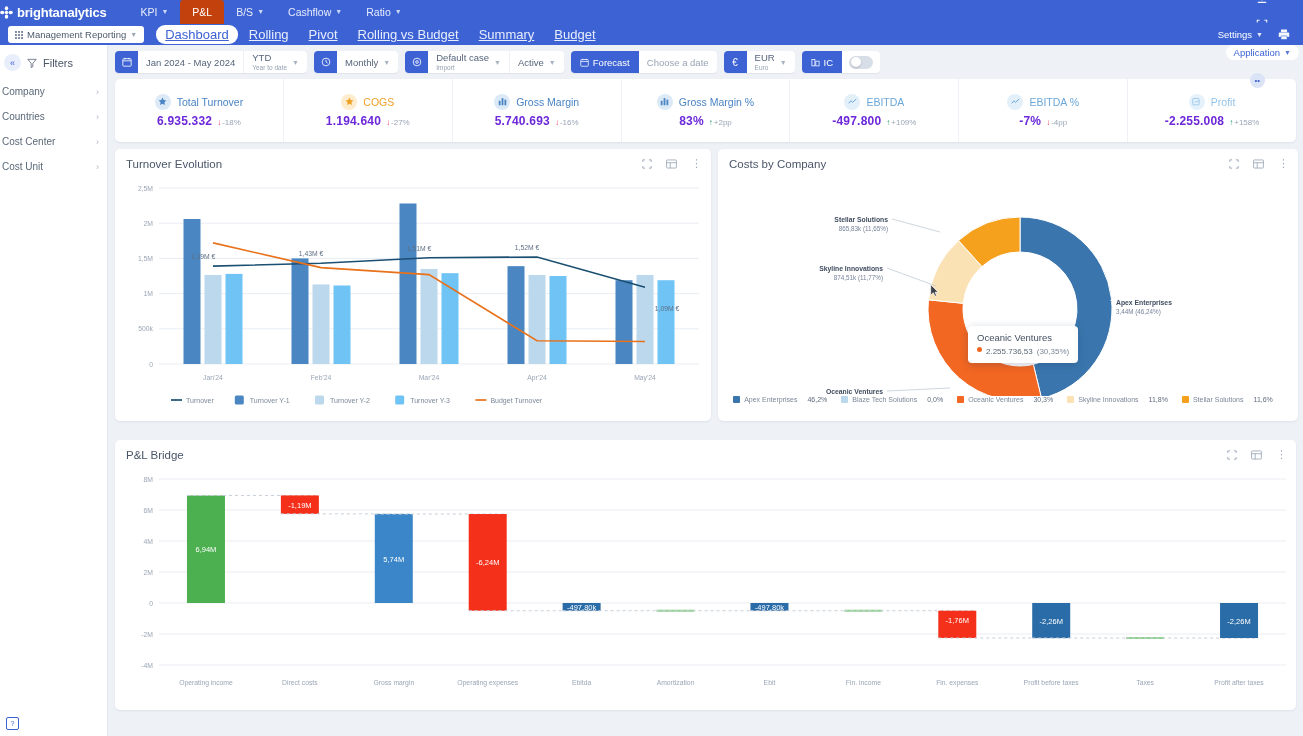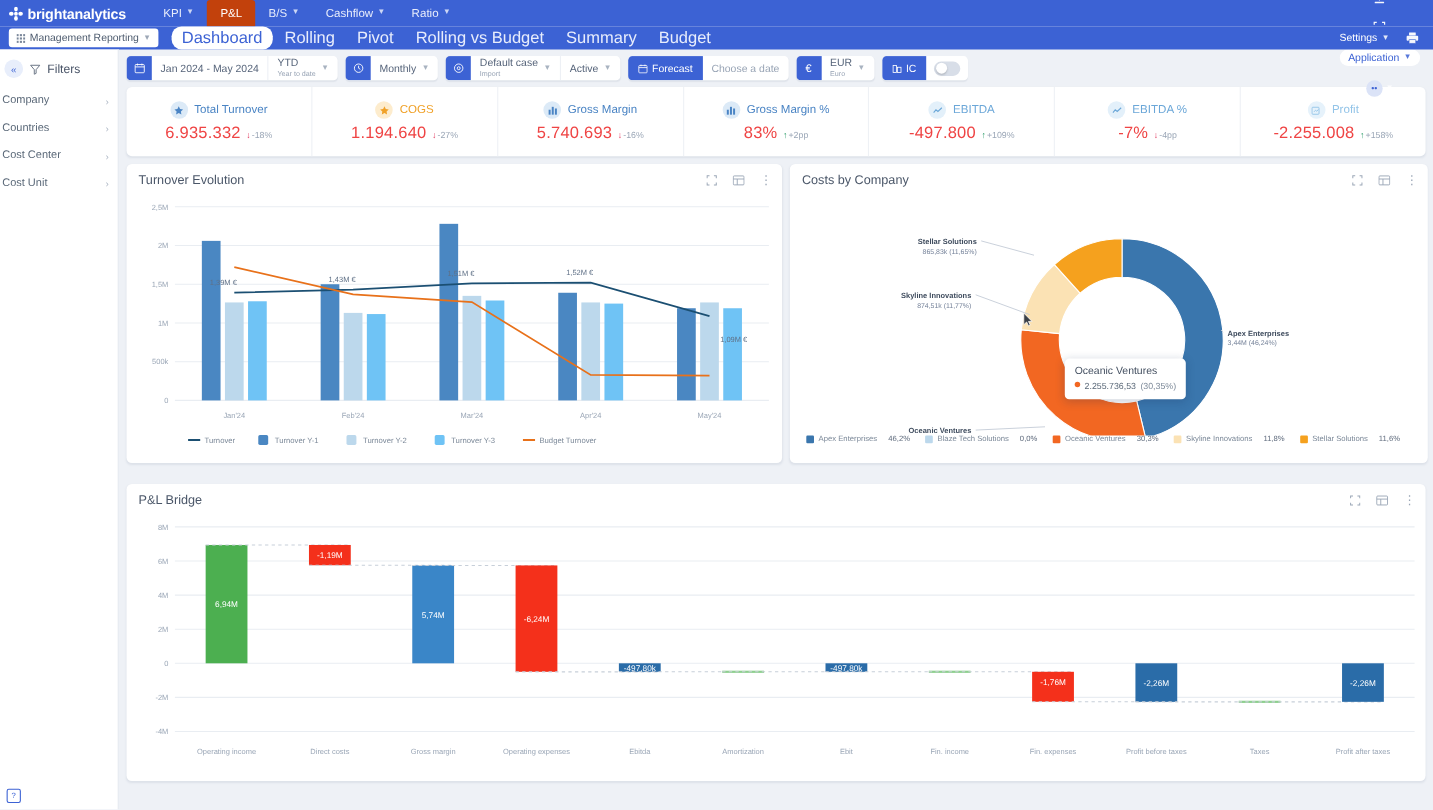--- a/index.html
+++ b/index.html
@@ -6,21 +6,21 @@
   html,body { width:1303px; height:736px; overflow:hidden; }
   body {
     font-family: "Liberation Sans", sans-serif;
     background:#eef1f6;
     font-size:11px;
     color:#3d4b5c;
   }
   
   .topnav {
     height:24px; background:#3c62d4; display:flex; align-items:center;
-    padding:0 8px; color:#fff; position:relative;
+    padding:0 0; color:#fff; position:relative;
   }
   .brand { display:flex; align-items:center; gap:4px; font-size:13px; font-weight:bold; letter-spacing:-.2px; }
   .brand .logo { width:13px; height:13px; display:inline-block; }
   .topnav-menu { display:flex; align-items:center; margin-left:22px; height:24px; }
   .topnav-item {
     padding:0 12px; height:24px; line-height:24px; font-size:10.5px; display:flex;
     align-items:center; gap:4px; cursor:pointer; white-space:nowrap; color:#e7ecfb;
   }
   .topnav-item.active { background:#c2410c; color:#fff; border-radius:3px 3px 0 0; }
   .caret { font-size:7px; opacity:.85; }
@@ -37,21 +37,21 @@
   
   .subnav {
     height:21px; background:#3c62d4; display:flex; align-items:center; padding:0 8px; color:#fff;
     position:relative;
   }
   .mgmt-pill {
     background:#fff; color:#4d5b6e; border-radius:3px; font-size:9.5px; padding:3px 7px;
     display:flex; align-items:center; gap:4px; cursor:pointer; white-space:nowrap; height:17px;
   }
   .subnav-tabs { display:flex; align-items:center; margin-left:12px; gap:2px; }
-  .subtab { font-size:15px; padding:2px 9px; border-radius:9px; cursor:pointer; color:#e8edfc; white-space:nowrap; }
+  .subtab { font-size:13px; padding:2px 9px; border-radius:9px; cursor:pointer; color:#e8edfc; white-space:nowrap;text-decoration:underline; }
   .subtab.active { background:#fff; color:#3c62d4; }
   .subnav-right { margin-left:auto; display:flex; align-items:center; gap:14px; padding-right:4px; font-size:9.5px; }
 
   
   .shell { display:flex; height:691px; }
   .sidebar {
     width:108px; background:#fff; border-right:1px solid #e3e8ef; padding:0;
     display:flex; flex-direction:column; position:relative;
   }
   .sb-head { display:flex; align-items:center; gap:6px; padding:9px 8px 8px 4px; }
@@ -93,21 +93,21 @@
   .kpirow { display:flex; background:#fff; border-radius:5px; margin:0 7px; height:63px;
             box-shadow:0 1px 2px rgba(30,50,90,.08); }
   .kpi { flex:1; display:flex; flex-direction:column; align-items:center; justify-content:center;
          border-right:1px solid #eef1f5; gap:4px; }
   .kpi:last-child { border-right:none; }
   .kpi-top { display:flex; align-items:center; gap:6px; }
   .kpi-ico { width:16px; height:16px; border-radius:50%; display:flex; align-items:center;
              justify-content:center; font-size:9px; }
   .kpi-title { font-size:10.5px; }
   .kpi-bot { display:flex; align-items:baseline; gap:5px; }
-  .kpi-val { font-size:15px; color:#ef4444; letter-spacing:.2px; }
+  .kpi-val { font-size:12px; color:#6d28d9; letter-spacing:.2px;font-weight:bold; }
   .kpi-delta { font-size:8px; display:flex; align-items:center; gap:1px; }
 
   
   .cards { display:flex; gap:7px; padding:7px; }
   .card { background:#fff; border-radius:5px; box-shadow:0 1px 2px rgba(30,50,90,.08); position:relative; }
   .card-head { display:flex; align-items:center; padding:8px 9px 4px 11px; }
   .card-title { font-size:11.5px; color:#4a5668; }
   .card-tools { margin-left:auto; display:flex; align-items:center; gap:14px; color:#9aa6b6; font-size:11px; }
   .card-tools span { cursor:pointer; }
 

